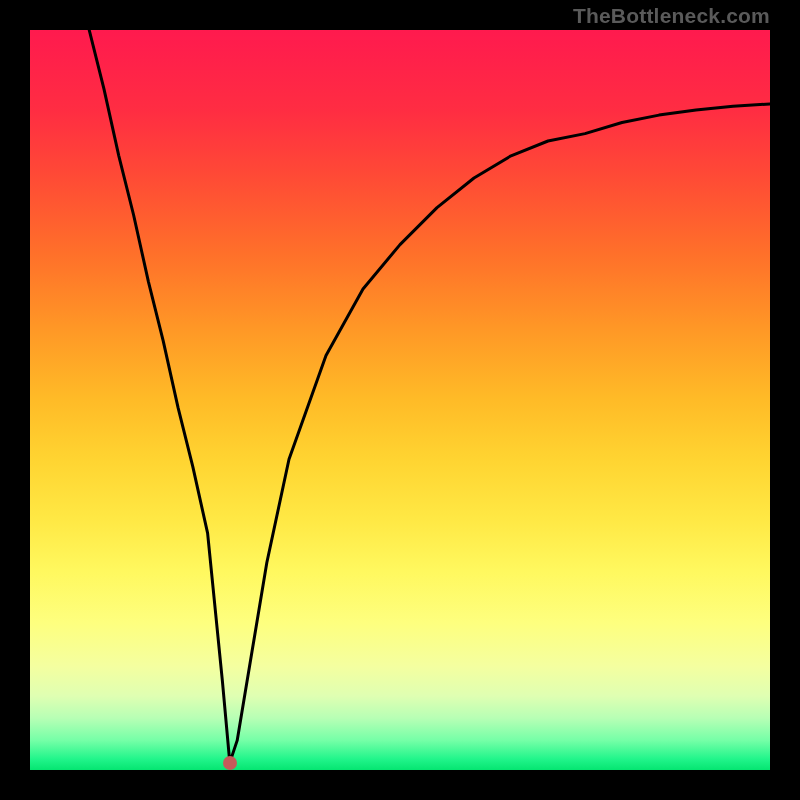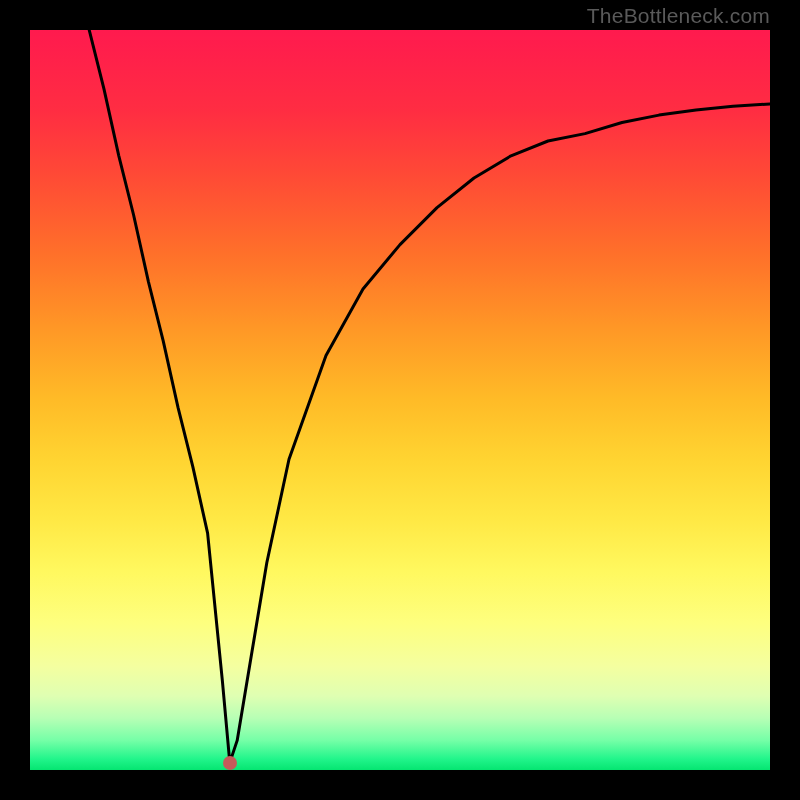--- a/index.html
+++ b/index.html
@@ -40,21 +40,21 @@
     top: 0;
     width: 740px;
     height: 740px;
   }
   .watermark {
     position: absolute;
     top: 4px;
     right: 30px;
     color: #5a5a5a;
     font-size: 21px;
-    font-weight: 400;
+    font-weight: 700;
     letter-spacing: 0.2px;
     user-select: none;
   }
   .minpoint {
     position: absolute;
     width: 14px;
     height: 14px;
     background: #c55a5a;
     border-radius: 50%;
     transform: translate(-50%, -50%);

